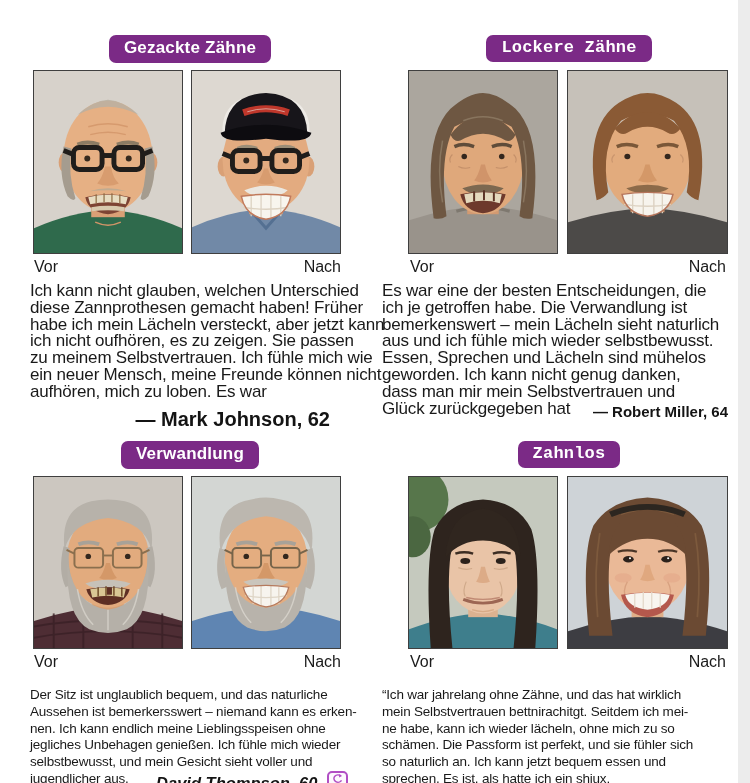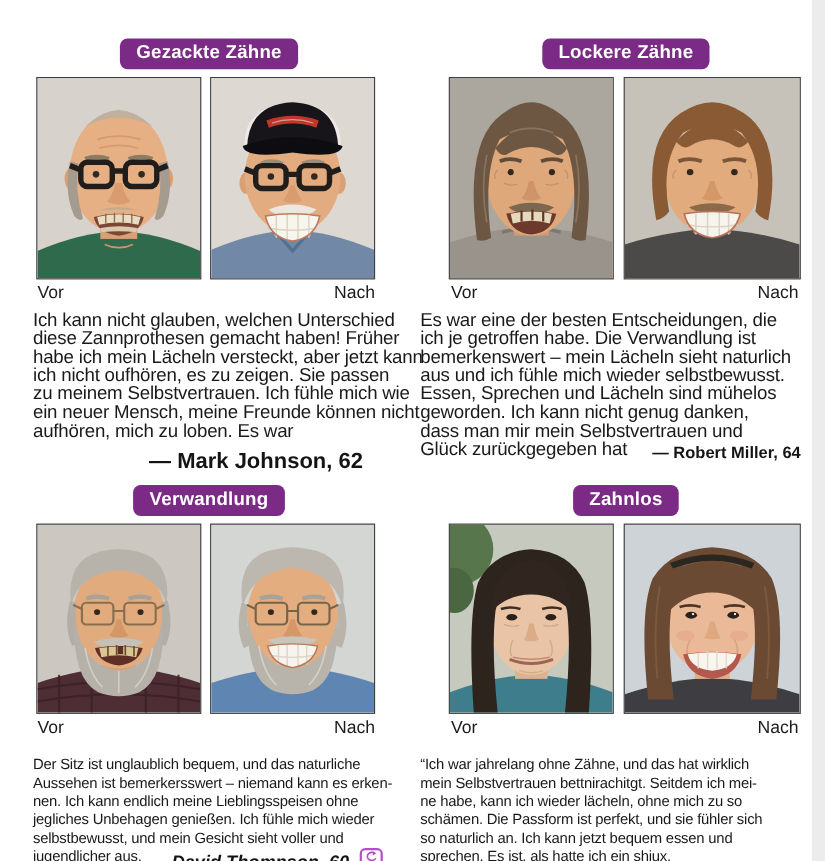--- a/index.html
+++ b/index.html
@@ -12,21 +12,21 @@
     position:relative;width:750px;height:783px;background:#ffffff;
     overflow:hidden;font-family:"Liberation Sans",sans-serif;color:var(--ink);
   }
   .right-band{position:absolute;top:0;right:0;width:12px;height:783px;background:#ececec;}
   .section{position:absolute;}
   .s1{left:28px;top:35px;width:320px;}
   .s2{left:380px;top:35px;width:352px;}
   .s3{left:28px;top:441px;width:320px;}
   .s4{left:380px;top:441px;width:352px;}
   .badge-row{text-align:center;height:28px;}
-  .s2 .badge-row,.s4 .badge-row{padding-left:26px;}
+  .s2 .badge-row,.s4 .badge-row{padding-left:26px;font-family:Liberation Mono, monospace;}
   .s1 .badge-row,.s3 .badge-row{padding-left:4px;}
   .badge{
     display:inline-block;background:var(--badge);color:#fff;
     font-size:17px;font-weight:bold;letter-spacing:.2px;
     padding:3px 15px 5px 15px;border-radius:7px;
   }
   .photos{display:flex;margin-top:7px;}
   .s1 .photos,.s3 .photos{padding-left:5px;gap:8px;}
   .s2 .photos,.s4 .photos{padding-left:28px;gap:9px;}
   figure.photo{margin:0;border:1px solid #3f3f3f;overflow:hidden;background:#ccc;}

